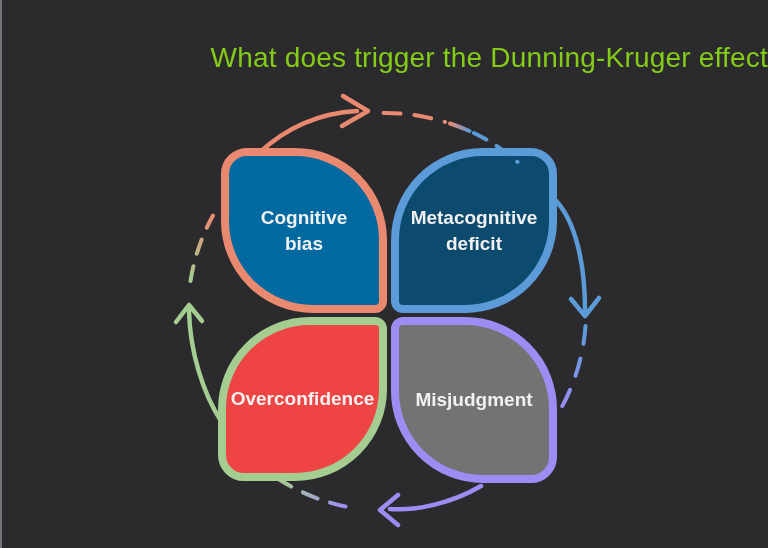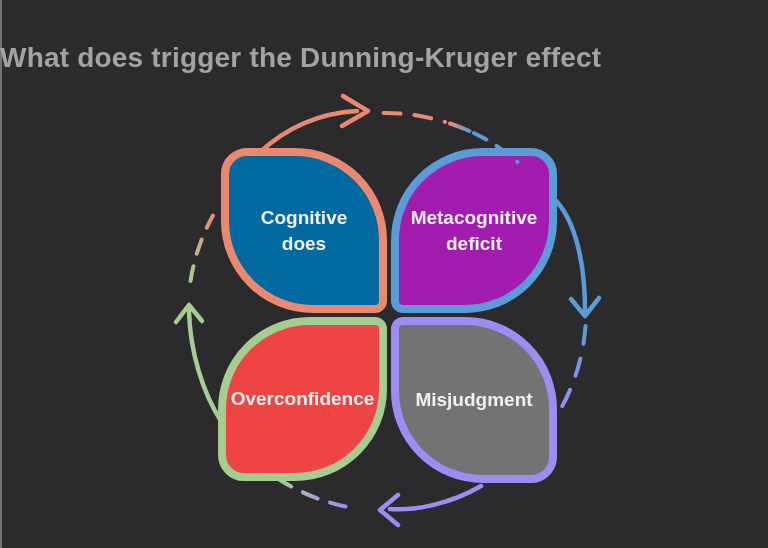--- a/index.html
+++ b/index.html
@@ -7,23 +7,23 @@
     width:768px;height:548px;position:relative;overflow:hidden;
     background:#2B2B2D;
     font-family:"Liberation Sans", sans-serif;
   }
   .left-edge{
     position:absolute;left:0;top:0;width:2px;height:548px;
     background:#8E8E91;opacity:.75;
   }
   .title{
     position:absolute;left:0;right:0;top:42px;
-    text-align:left;
-    font-size:28px;font-weight:700;letter-spacing:.2px;
-    color:#a3a3a3;
+    text-align:right;
+    font-size:28px;font-weight:400;letter-spacing:.2px;
+    color:#84cc16;
   }
   .petal{
     position:absolute;box-sizing:border-box;
     border:8px solid #888;
     background:#3A3A3C;
     display:flex;align-items:center;justify-content:center;
   }
   .petal-tl{left:221px;top:148px;width:166px;height:165px;border-radius:26px 92px 12px 92px;}
   .petal-tr{left:391px;top:148px;width:166px;height:165px;border-radius:92px 26px 92px 12px;}
   .petal-bl{left:218px;top:317px;width:169px;height:164px;border-radius:92px 12px 92px 26px;}
@@ -38,25 +38,25 @@
 </head>
 <body style="background-color: rgb(43, 43, 45);">
 
 <div class="left-edge"></div>
 
 <div class="title">What does trigger the Dunning-Kruger effect</div>
 
 <div class="petal petal-tl" style="border-color: rgb(233, 138, 112); background-color: #0369a1;">
   <div class="petal-label">
     <span>Cognitive</span>
-    <span>does</span>
+    <span>bias</span>
   </div>
 </div>
 
-<div class="petal petal-tr" style="border-color: rgb(91, 155, 216); background-color: #a21caf;">
+<div class="petal petal-tr" style="border-color: rgb(91, 155, 216); background-color: #0c4a6e;">
   <div class="petal-label">
     <span>Metacognitive</span>
     <span>deficit</span>
   </div>
 </div>
 
 <div class="petal petal-bl" style="border-color: rgb(165, 205, 146); background-color: #ef4444;">
   <div class="petal-label">
     <span>Overconfidence</span>
     <span></span>

